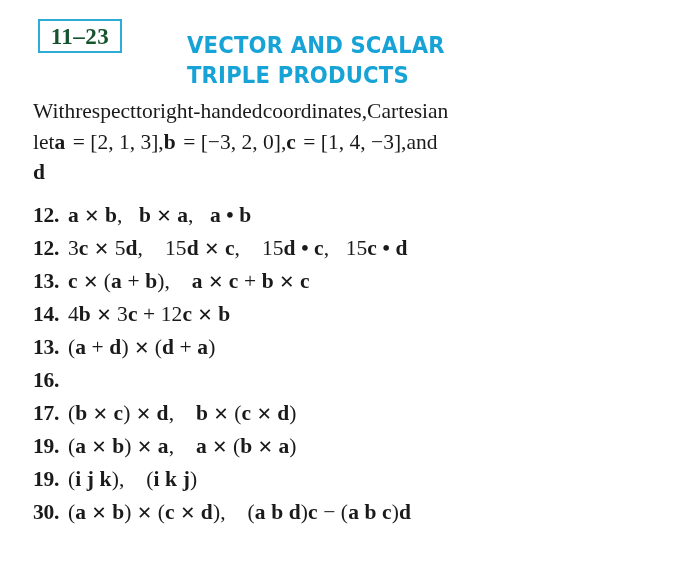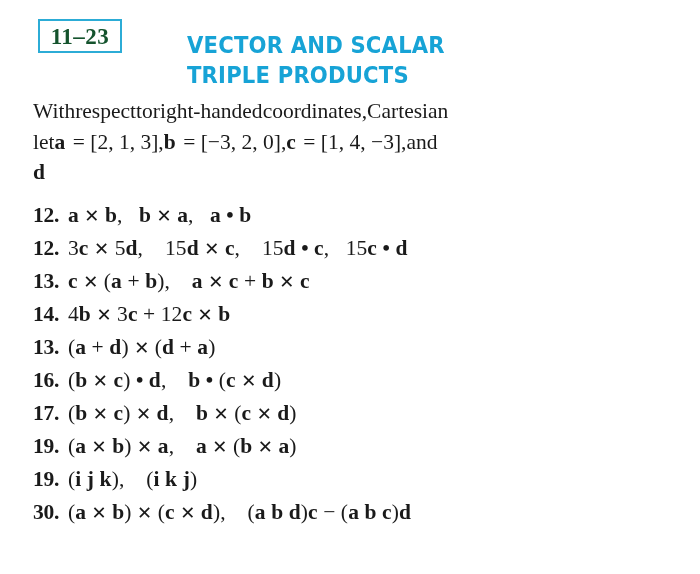--- a/index.html
+++ b/index.html
@@ -172,21 +172,20 @@
   <div class="prob-row">
     <span class="prob-num">14.</span>
     <span class="prob-body">4<span class="v">b</span> <span class="op-x">✕</span> 3<span class="v">c</span> + 12<span class="v">c</span> <span class="op-x">✕</span> <span class="v">b</span></span>
   </div>
   <div class="prob-row">
     <span class="prob-num">13.</span>
     <span class="prob-body">(<span class="v">a</span> + <span class="v">d</span>) <span class="op-x">✕</span> (<span class="v">d</span> + <span class="v">a</span>)</span>
   </div>
   <div class="prob-row">
     <span class="prob-num">16.</span>
-    <span class="prob-body">(<span class="v">b</span> <span class="op-x">✕</span> <span class="v">c</span>) <span class="op-dot">•</span> <span class="v">d</span>,    <span class="v">b</span> <span class="op-dot">•</span> (<span class="v">c</span> <span class="op-x">✕</span> <span class="v">d</span>)</span>
   </div>
   <div class="prob-row">
     <span class="prob-num">17.</span>
     <span class="prob-body">(<span class="v">b</span> <span class="op-x">✕</span> <span class="v">c</span>) <span class="op-x">✕</span> <span class="v">d</span>,    <span class="v">b</span> <span class="op-x">✕</span> (<span class="v">c</span> <span class="op-x">✕</span> <span class="v">d</span>)</span>
   </div>
   <div class="prob-row">
     <span class="prob-num">19.</span>
     <span class="prob-body">(<span class="v">a</span> <span class="op-x">✕</span> <span class="v">b</span>) <span class="op-x">✕</span> <span class="v">a</span>,    <span class="v">a</span> <span class="op-x">✕</span> (<span class="v">b</span> <span class="op-x">✕</span> <span class="v">a</span>)</span>
   </div>
   <div class="prob-row">

